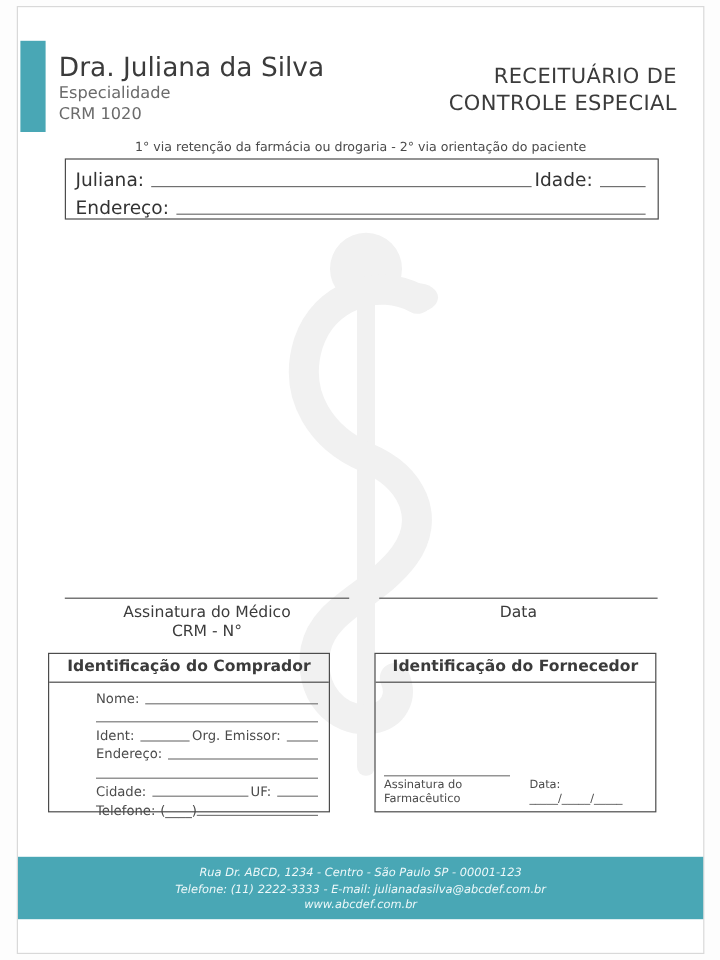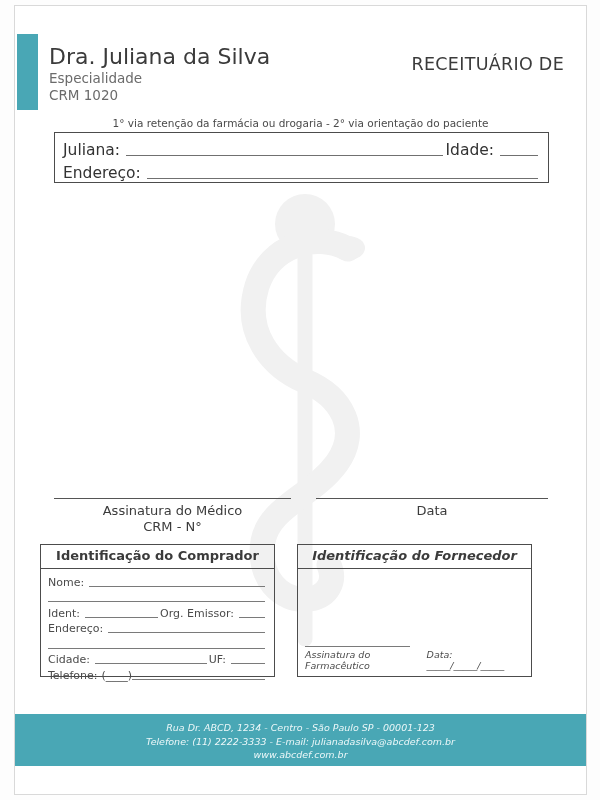--- a/index.html
+++ b/index.html
@@ -40,27 +40,27 @@
   .sigline.right{left:301px;top:492px;width:232px;}
   .siglabel{
     position:absolute;text-align:center;font-weight:normal;font-size:13px;
     color:var(--text-dark,#3b3b3b);
   }
   .idbox{
     position:absolute;top:538px;width:233px;height:131px;
     border:1.5px solid var(--border-dark,#4c4c4c);background:transparent;
   }
   .idbox.buyer{left:25px;}
-  .idbox.supplier{left:282px;font-style:italic;}
+  .idbox.supplier{left:297px;}
   .idbox-header{
     height:20px;border-bottom:1.5px solid var(--border-dark,#4c4c4c);
     text-align:center;font-weight:bold;font-size:13px;color:var(--text-dark,#3b3b3b);
     padding-top:3px;
   }
-  .idbox-fields{padding:4px 7px 0 7px;font-size:11px;color:#4b4b4b;}
+  .idbox-fields{padding:4px 7px 0 7px;font-size:11px;color:#4b4b4b;margin-left:32px;}
   .frow{display:flex;align-items:flex-end;height:15.5px;}
   .frow .fline{border-bottom:1px solid #7a7a7a;margin:0 2px 2px 5px;}
   .frow .fline.w26{flex:0 0 26px;}
   .frow .fline.w34{flex:0 0 34px;}
   .frow .lbl{white-space:nowrap;}
   .pharm-area{position:absolute;left:7px;right:7px;bottom:5px;font-size:9.5px;color:#4b4b4b;}
   .pharm-line{width:105px;border-top:1px solid #7a7a7a;margin-bottom:2px;}
   .pharm-row{display:flex;justify-content:space-between;align-items:baseline;}
   .footer{
     position:absolute;left:0;top:708px;width:100%;height:52px;
@@ -77,20 +77,21 @@
     <div class="accent-bar"></div>
 
     <div class="header-left">
       <div class="doctor-name">Dra. Juliana da Silva</div>
       <div class="doctor-sub">Especialidade</div>
       <div class="doctor-sub">CRM 1020</div>
     </div>
 
     <div class="form-title">
       <div>RECEITUÁRIO DE</div>
+      <div>CONTROLE ESPECIAL</div>
     </div>
 
     <div class="via-note">1° via retenção da farmácia ou drogaria - 2° via orientação do paciente</div>
 
     <div class="patient-box">
       <div class="prow">
         <span class="lbl">Juliana:</span>
         <span class="fline"></span>
         <span class="lbl">Idade:</span>
         <span class="fline short"></span>

